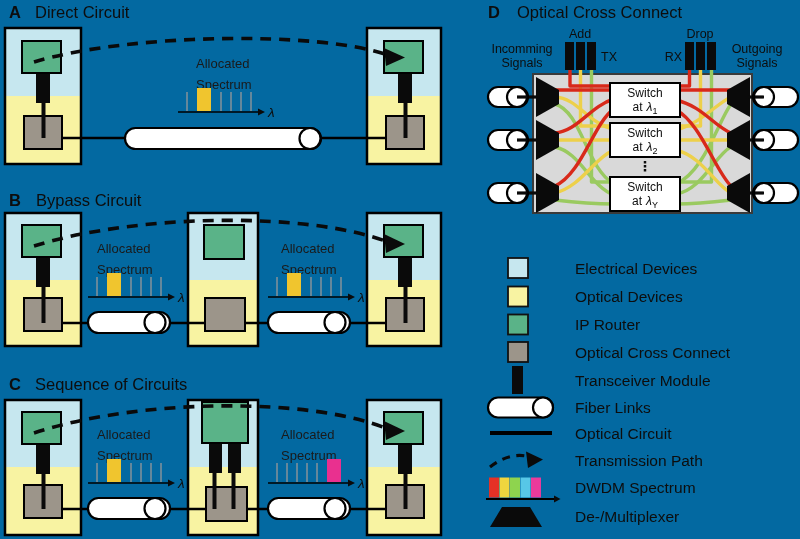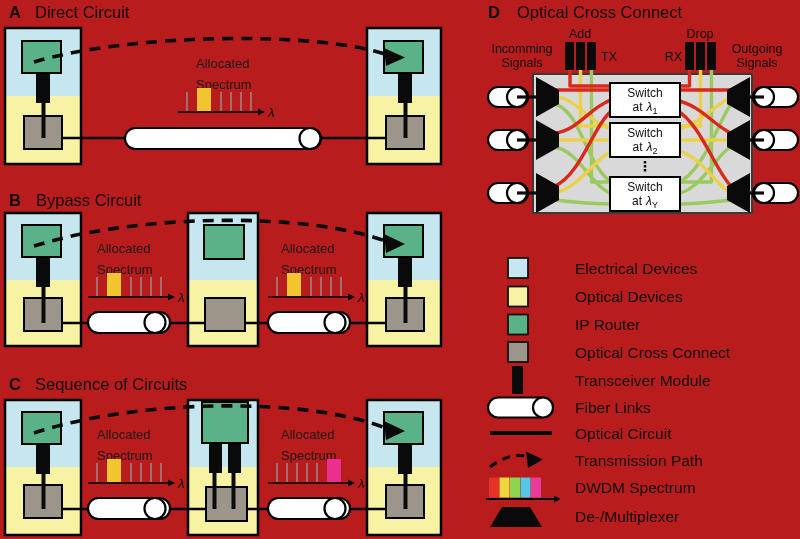--- a/index.html
+++ b/index.html
@@ -1,16 +1,16 @@
 <!DOCTYPE html>
 <html><head>
 <meta charset="utf-8">
 <style>
   html,body{margin:0;padding:0;background:#fff;}
-  #canvas{position:relative;width:800px;height:539px;background:#b91c1c;overflow:hidden;
+  #canvas{position:relative;width:800px;height:539px;background:#0369a1;overflow:hidden;
           font-family:"Liberation Sans","DejaVu Sans",sans-serif;}
   svg.panel{position:absolute;}
   text{font-family:"Liberation Sans","DejaVu Sans",sans-serif;fill:#0d0d0d;}
   .ptitle{font-size:16.5px;}
   .bold{font-weight:700;}
   .spec{font-size:13px;fill:#1a1a1a;}
   .lam{font-size:13.5px;font-style:italic;}
   .dlab{font-size:12.5px;}
   .swt{font-size:12px;}
   .lamd{font-style:italic;font-size:12px;}

